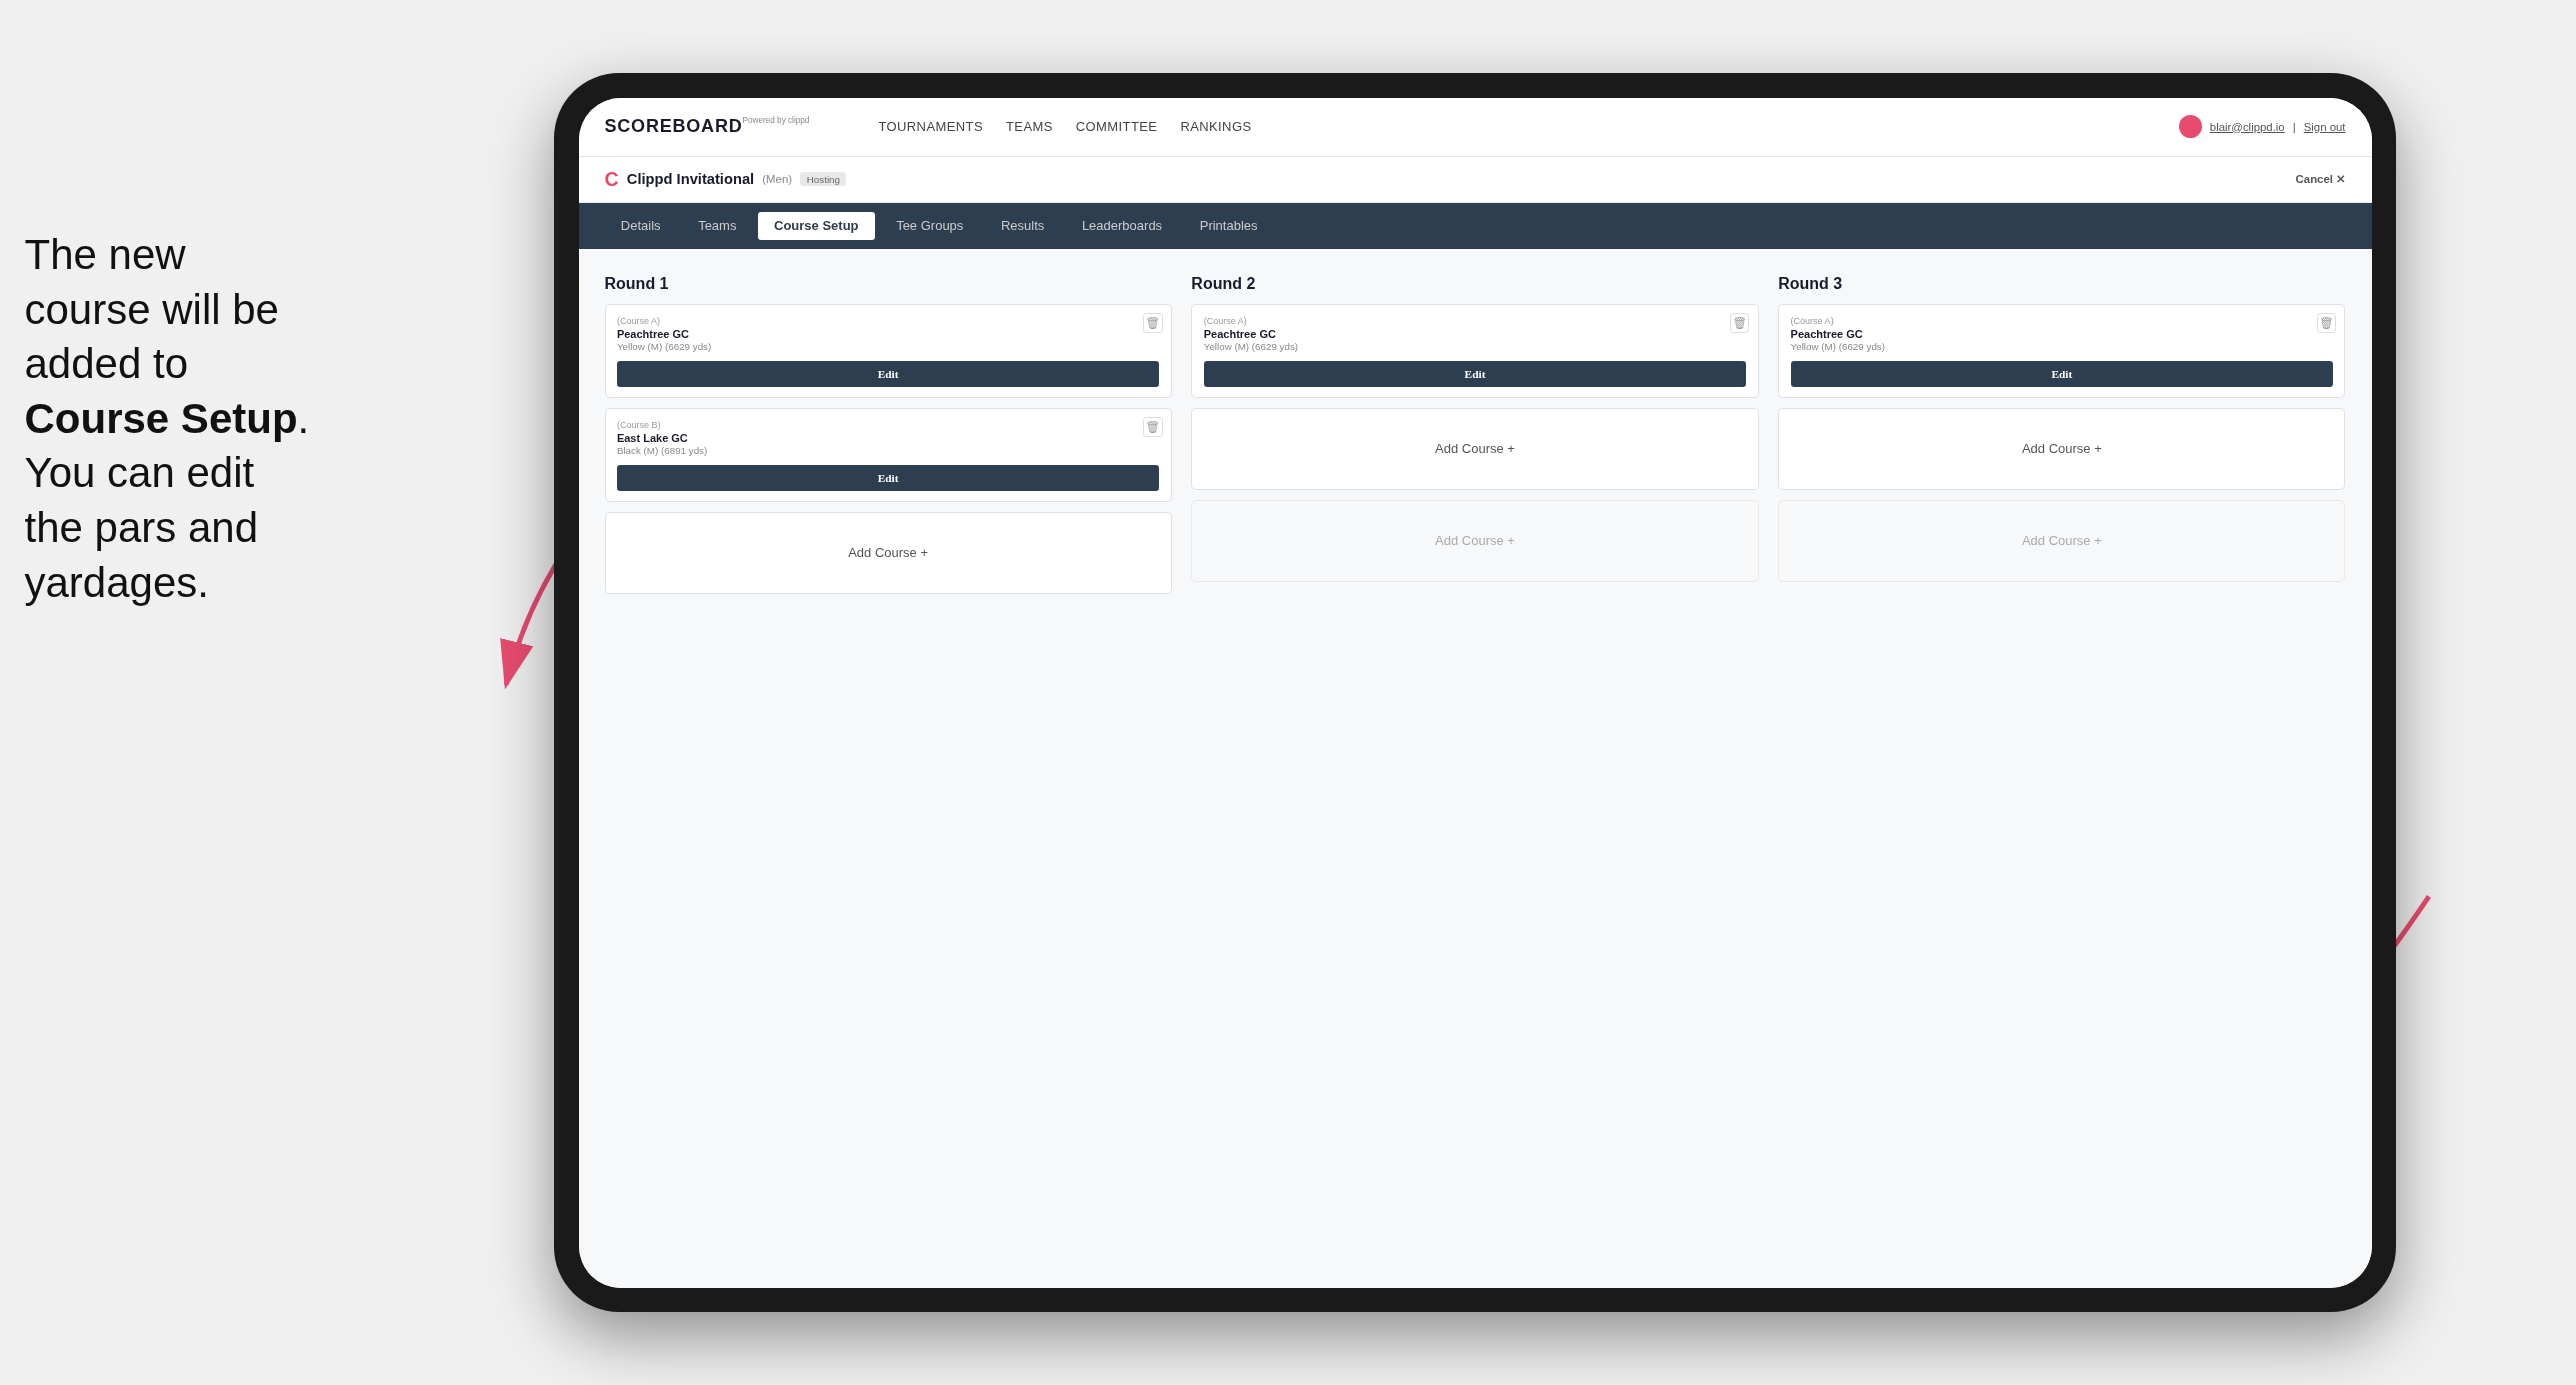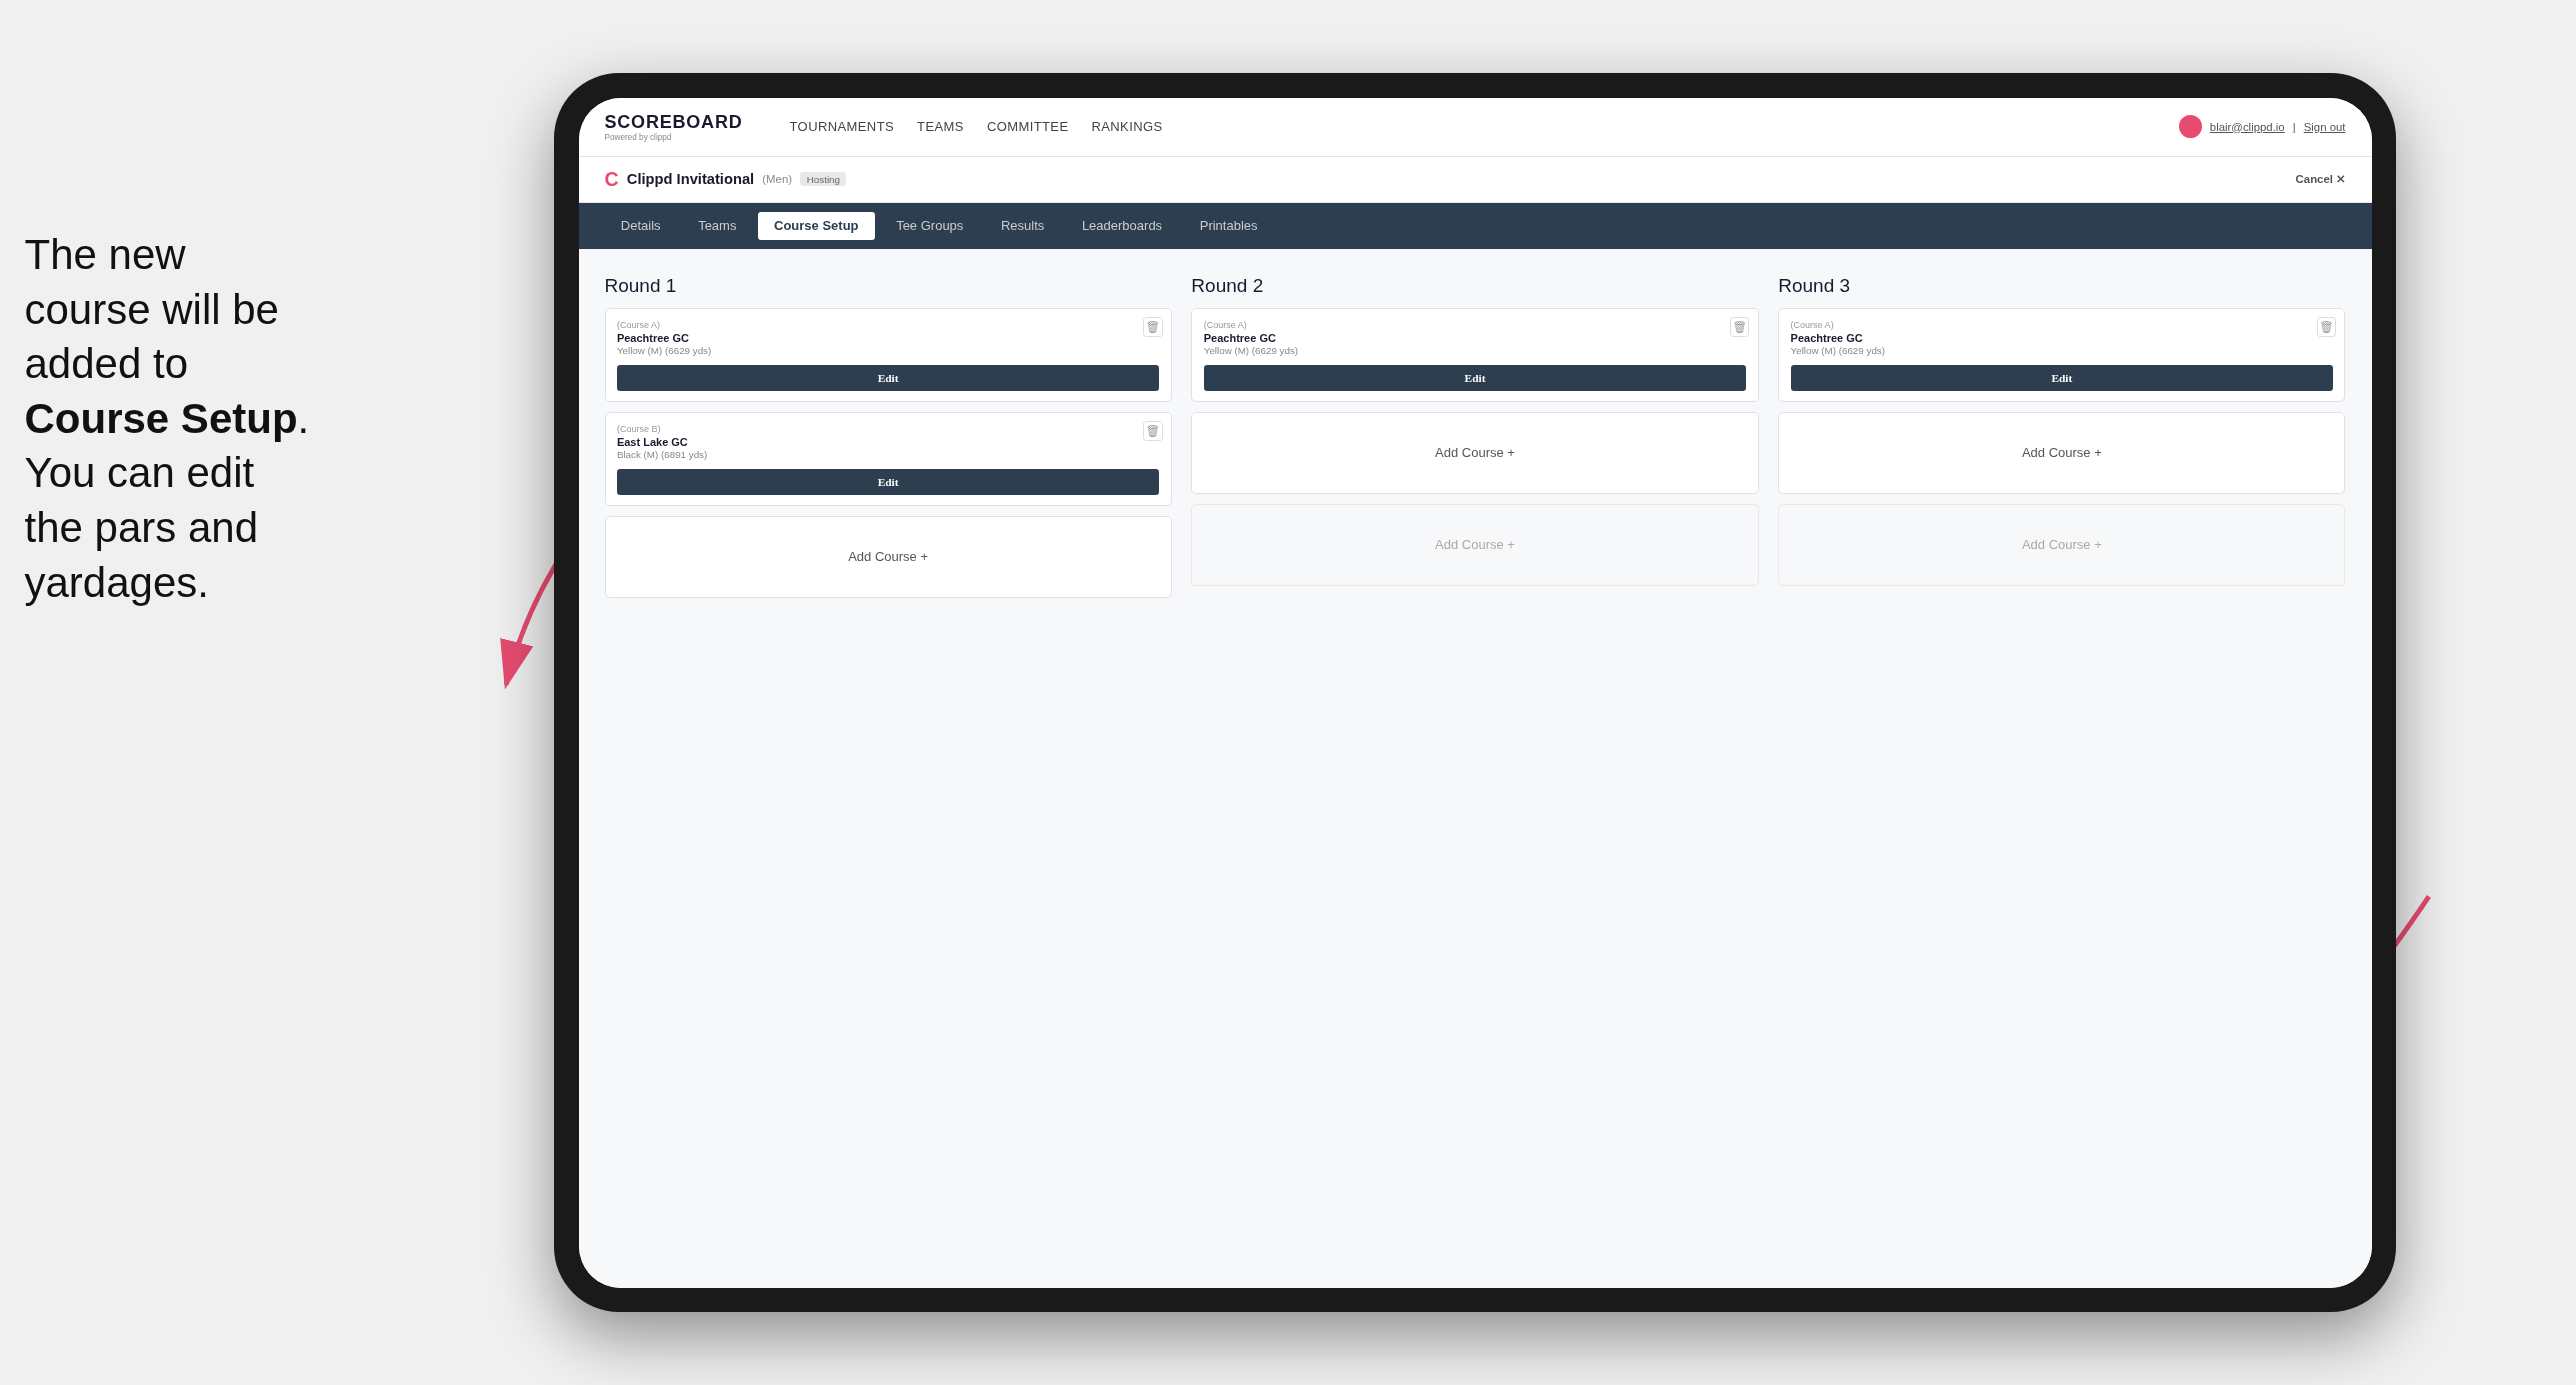--- a/index.html
+++ b/index.html
@@ -66,22 +66,22 @@
       border-bottom: 0.8px solid #e5e5e5;
       padding: 0 26px;
       height: 59px;
       display: flex;
       align-items: center;
       gap: 39px;
     }
 
     .scoreboard-logo {
       display: flex;
-      flex-direction: column;
-      margin-right: 8px;
+      flex-direction: row;
+      margin-right: 30px;
     }
     .scoreboard-logo .logo-main {
       font-size: 18px;
       font-weight: 900;
       letter-spacing: 0.8px;
       color: #1a1a2e;
     }
     .scoreboard-logo .logo-sub {
       font-size: 8.2px;
       color: #888;
@@ -189,22 +189,22 @@
     }
 
     .rounds-grid {
       display: grid;
       grid-template-columns: 1fr 1fr 1fr;
       gap: 19.6px;
     }
 
     .round-column {}
     .round-label {
-      font-size: 19px;
-      font-weight: 400;
+      font-size: 16px;
+      font-weight: 700;
       color: #1a1a2e;
       margin-bottom: 11.4px;
     }
 
     .course-card {
       background: #ffffff;
       border: 0.8px solid #dde1e7;
       border-radius: 4.9px;
       margin-bottom: 9.8px;
       overflow: hidden;

